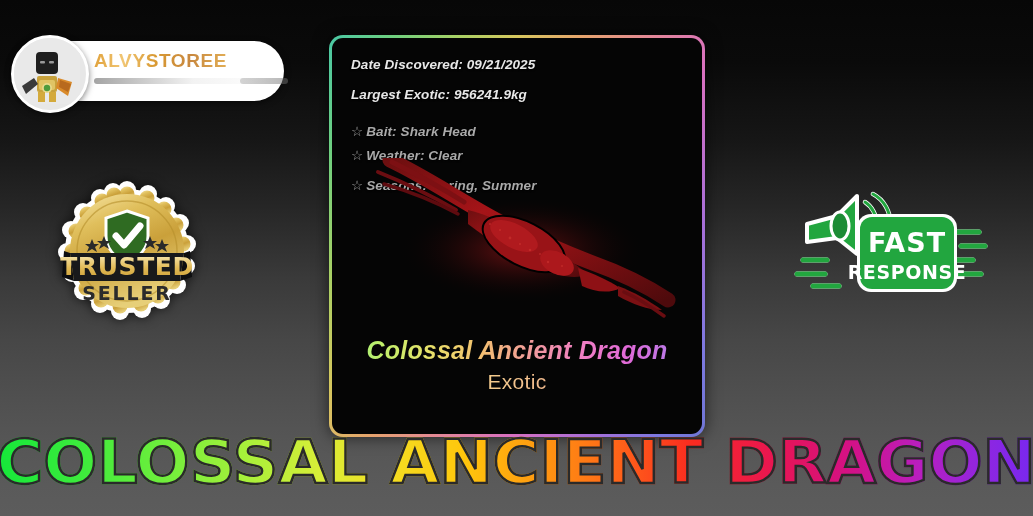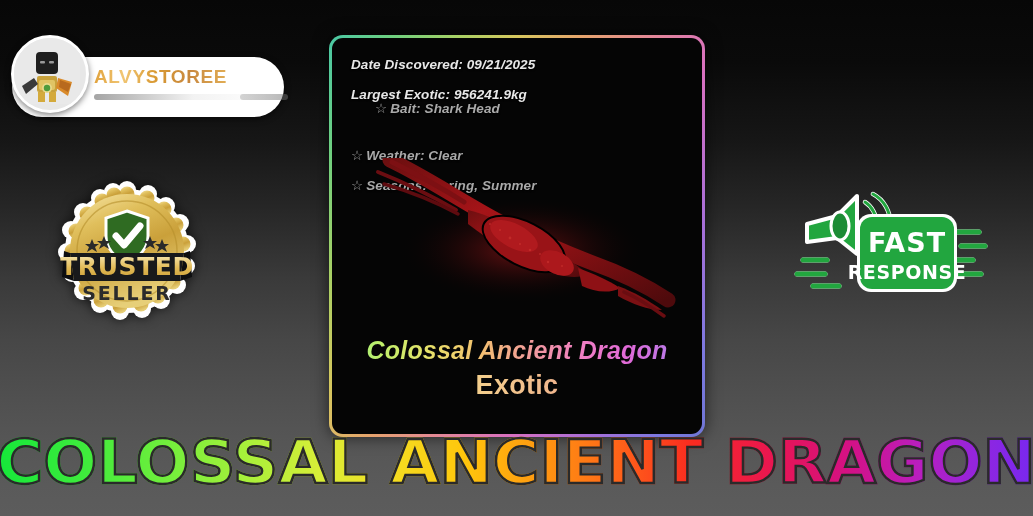--- a/index.html
+++ b/index.html
@@ -11,21 +11,21 @@
   #stage{
     position:relative;width:1033px;height:516px;overflow:hidden;
     background:linear-gradient(180deg,
         #070707 0%, #0a0a0a 12%, #161616 27%,
         #262626 40%, #3a3a3a 54%, #474747 66%,
         #4f4f4f 76%, #565656 86%, #5a5a5a 94%, #5c5c5c 100%);
   }
 
   
   #seller-pill{
-    position:absolute;left:12px;top:57px;width:272px;height:60px;
+    position:absolute;left:12px;top:41px;width:272px;height:60px;
     background:#fff;border-radius:32px;
     box-shadow:0 2px 6px rgba(0,0,0,.55);
   }
   #seller-name{
     position:absolute;left:82px;top:9px;
     font-size:19px;font-weight:bold;letter-spacing:.6px;
     background:linear-gradient(95deg,#e0a13a 0%,#f1c674 22%,#d99a33 46%,#c8883f 72%,#e2ae55 100%);
     -webkit-background-clip:text;background-clip:text;color:transparent;
     -webkit-text-fill-color:transparent;
     white-space:nowrap;
@@ -95,21 +95,21 @@
     position:absolute;left:0;right:0;top:298px;text-align:center;
     font-size:25px;font-weight:bold;font-style:italic;letter-spacing:.2px;
     background:linear-gradient(90deg,
         #8ef08a 0%, #bff06a 13%, #e9e06a 27%, #f3c070 40%,
         #f29d9a 53%, #f07fc2 67%, #e06ad8 80%, #b97ae8 92%, #a389f0 100%);
     -webkit-background-clip:text;background-clip:text;color:transparent;
     -webkit-text-fill-color:transparent;
   }
   #fish-rarity{
     position:absolute;left:0;right:0;top:332px;text-align:center;
-    font-size:27px;font-weight:bold;letter-spacing:.3px;
+    font-size:21px;font-weight:normal;letter-spacing:.3px;
     background:linear-gradient(90deg,#f0cf73 0%,#f5d98c 30%,#f0b58d 62%,#ef9fa6 100%);
     -webkit-background-clip:text;background-clip:text;color:transparent;
     -webkit-text-fill-color:transparent;
   }
 
   
   #banner{
     position:absolute;left:0;right:0;top:424px;height:76px;
     text-align:center;line-height:76px;
   }
@@ -283,21 +283,21 @@
       <text x="71" y="119" text-anchor="middle" font-family="DejaVu Sans, sans-serif" font-size="19" font-weight="bold" fill="#2b2b2b" letter-spacing="1.8">SELLER</text>
     </svg>
   </div>
 
   <div id="fish-card">
     <div id="fish-card-inner">
 
       <div class="stat-row stat-strong" style="top:19px;">Date Discovered: 09/21/2025</div>
       <div class="stat-row stat-strong" style="top:49px;">Largest Exotic: 956241.9kg</div>
 
-      <div class="stat-row stat-dim" style="top:62px;margin-left:24px;">
+      <div class="stat-row stat-dim" style="top:85px;">
         <span class="star-icon">☆</span><span>Bait: Shark Head</span>
       </div>
       <div class="stat-row stat-dim" style="top:109px;text-align:center;">
         <span class="star-icon">☆</span><span>Weather: Clear</span>
       </div>
       <div class="stat-row stat-dim" style="top:139px;">
         <span class="star-icon">☆</span><span>Seasons: Spring, Summer</span>
       </div>
 
       <div id="fish-art">

